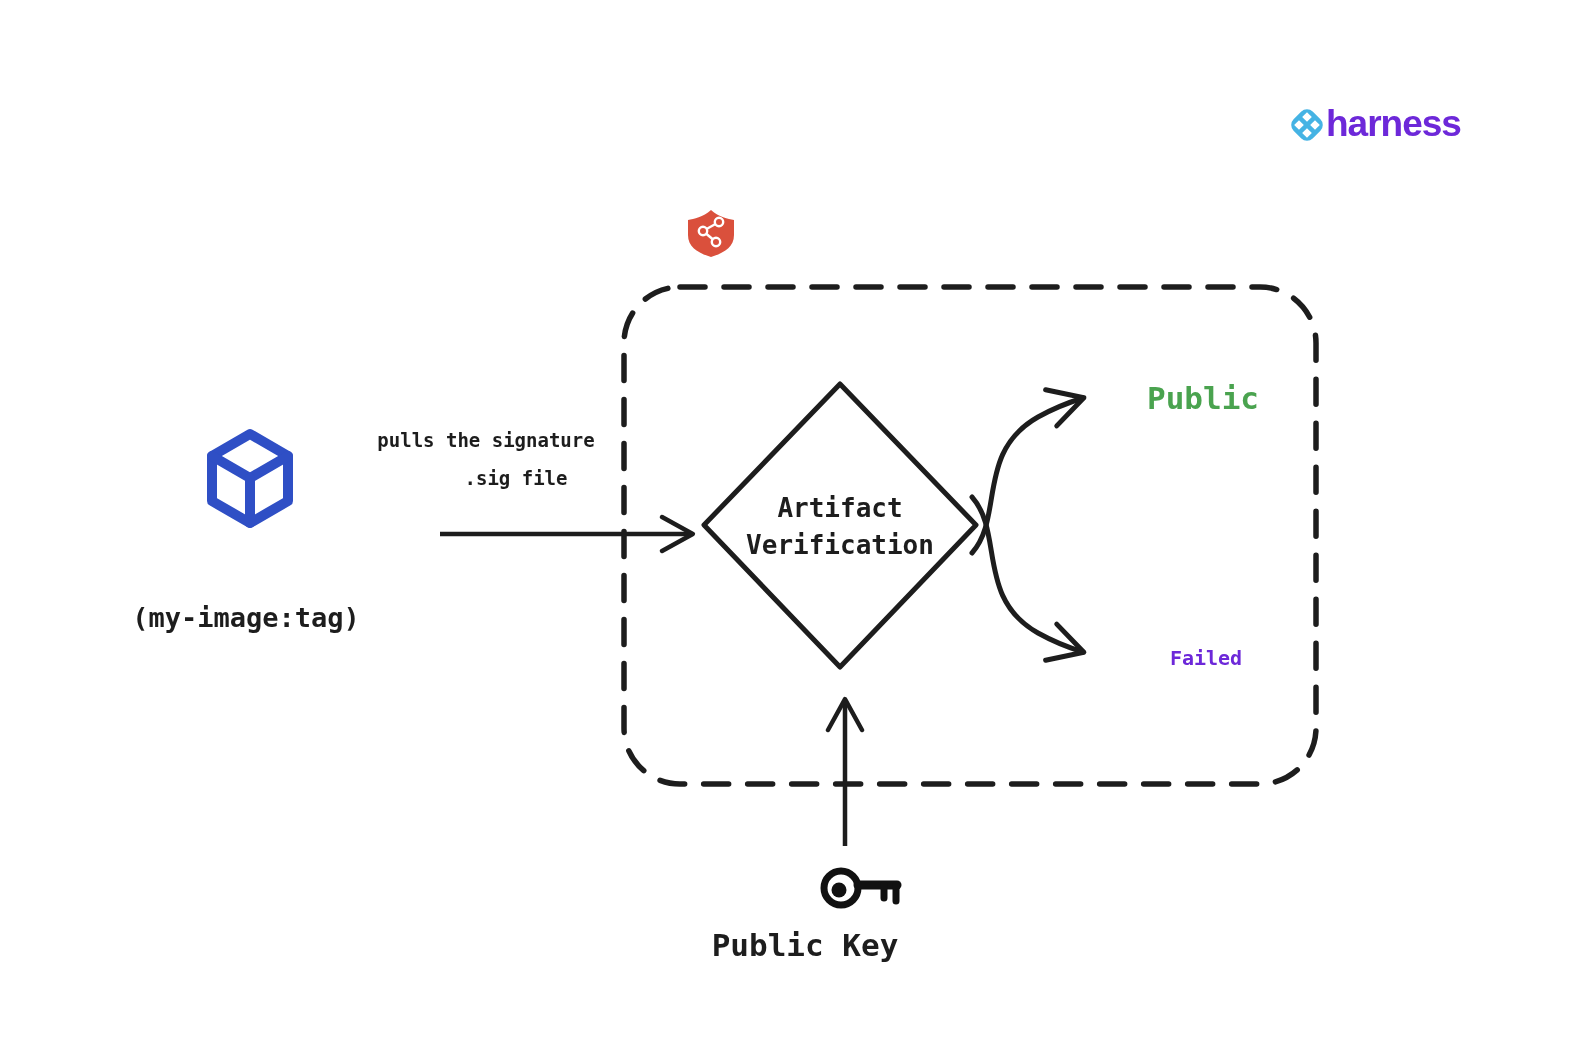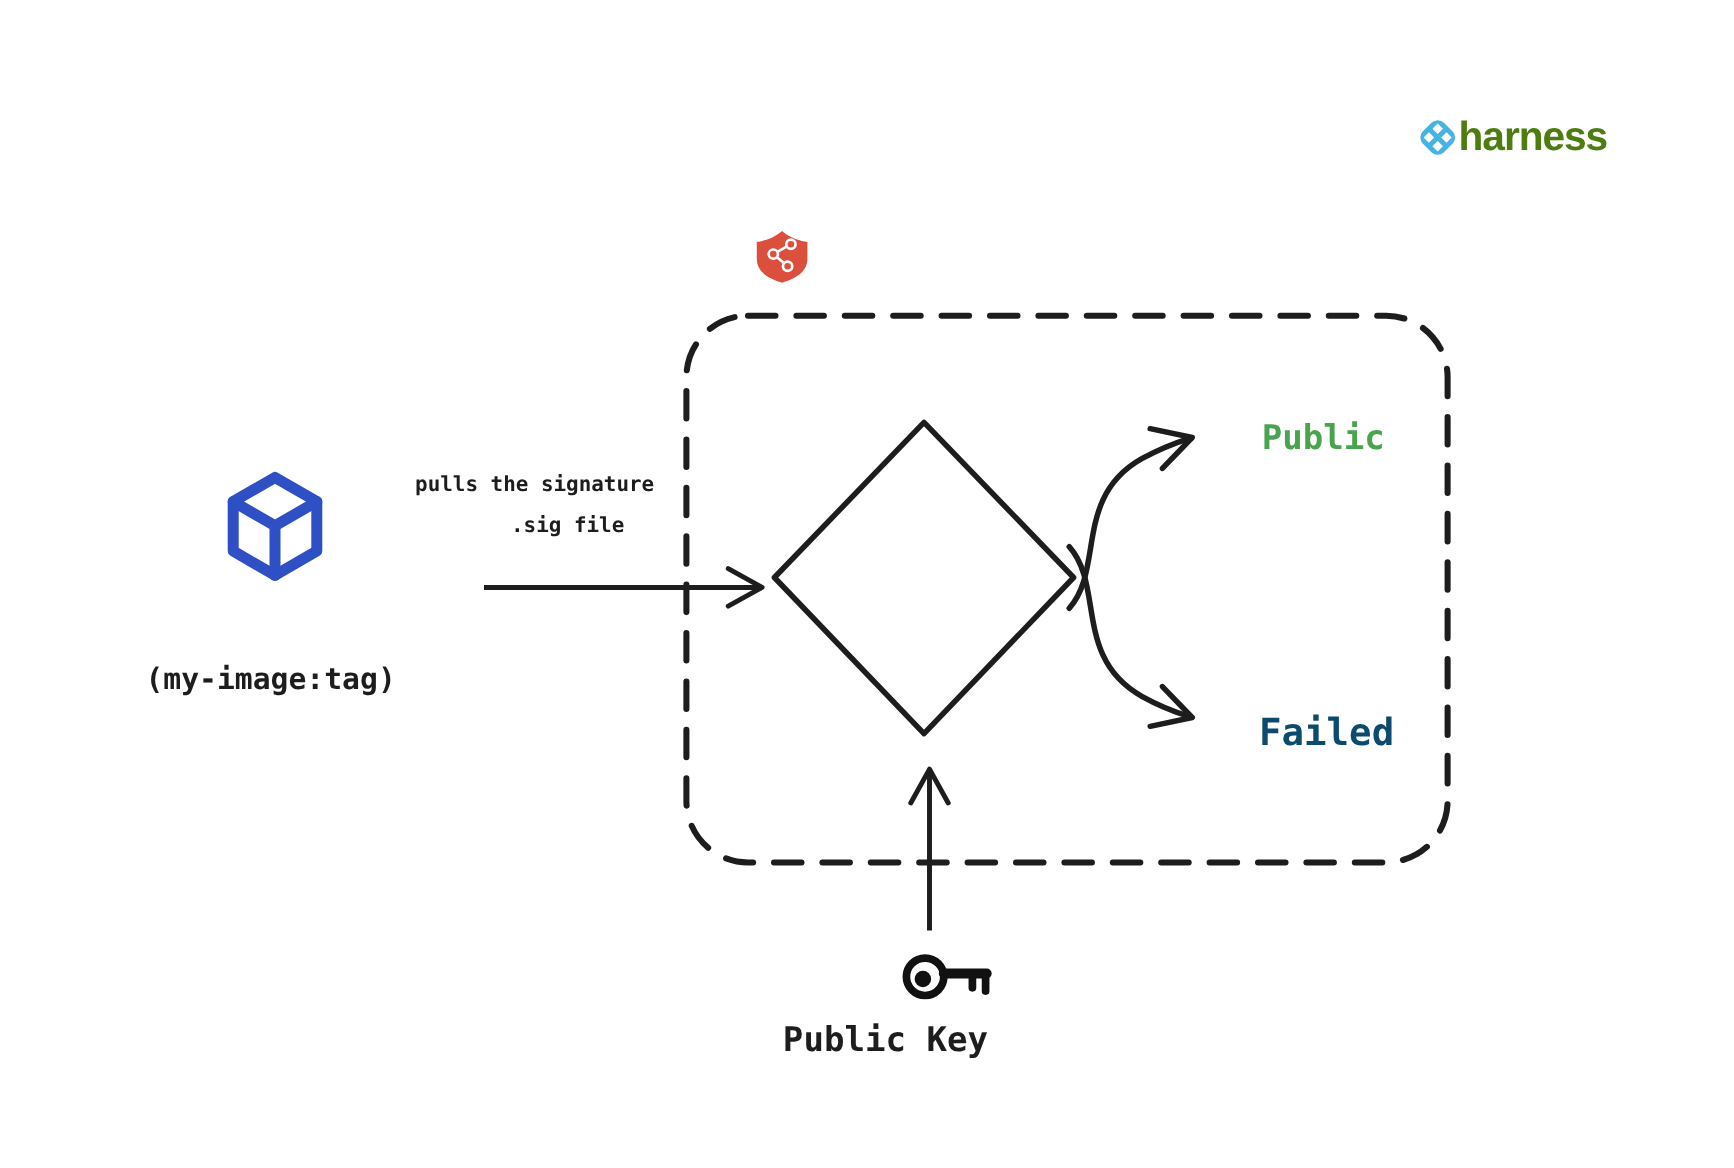--- a/index.html
+++ b/index.html
@@ -10,29 +10,29 @@
     overflow:hidden;
     font-family:"DejaVu Sans Mono", monospace;
     color:#1d1d1d;
   }
   svg.artboard{position:absolute;left:0;top:0;}
   .label{position:absolute;white-space:nowrap;font-weight:bold;}
   .centered{transform:translateX(-50%);text-align:center;}
   .title-text{left:748px;top:216px;font-size:26px;letter-spacing:1px;}
   .brand-word{
     left:1326px;top:103px;font-size:37px;font-weight:bold;
-    font-family:"Liberation Sans", sans-serif;color:#4d7c0f;letter-spacing:-1px;
+    font-family:"Liberation Sans", sans-serif;color:#6d28d9;letter-spacing:-1px;
   }
   .cr-label{left:246px;top:543px;font-size:33px;}
   .cr-sub{left:246px;top:602px;font-size:27px;}
   .pull-l1{left:486px;top:429px;font-size:19px;font-weight:bold;}
   .pull-l2{left:516px;top:467px;font-size:19px;font-weight:bold;}
   .diamond-text{left:840px;top:490px;font-size:26px;line-height:37px;}
   .passed{left:1203px;top:380px;font-size:31px;color:#4aa34f;}
-  .failed{left:1206px;top:646px;font-size:34px;color:#0c4a6e;}
+  .failed{left:1206px;top:646px;font-size:20px;color:#6d28d9;}
   .pk-label{left:805px;top:927px;font-size:31px;}
 </style>
 </head>
 <body>
 
 <div class="canvas">
 
   <svg class="artboard" width="1576" height="1062" viewBox="0 0 1576 1062">
     <defs>
       <marker id="openArrow" viewBox="0 0 10 10" refX="8.4" refY="5" markerWidth="9" markerHeight="9" orient="auto-start-reverse" markerUnits="strokeWidth">
@@ -89,19 +89,23 @@
   </svg>
 
   <div class="label brand-word">harness</div>
 
 
   <div class="label centered cr-sub">(my-image:tag)</div>
 
   <div class="label centered pull-l1">pulls the signature</div>
   <div class="label centered pull-l2">.sig file</div>
 
+  <div class="label centered diamond-text">
+    <div>Artifact</div>
+    <div>Verification</div>
+  </div>
 
   <div class="label centered passed">Public</div>
   <div class="label centered failed">Failed</div>
 
   <div class="label centered pk-label">Public Key</div>
 
 </div>
 
 </body></html>

